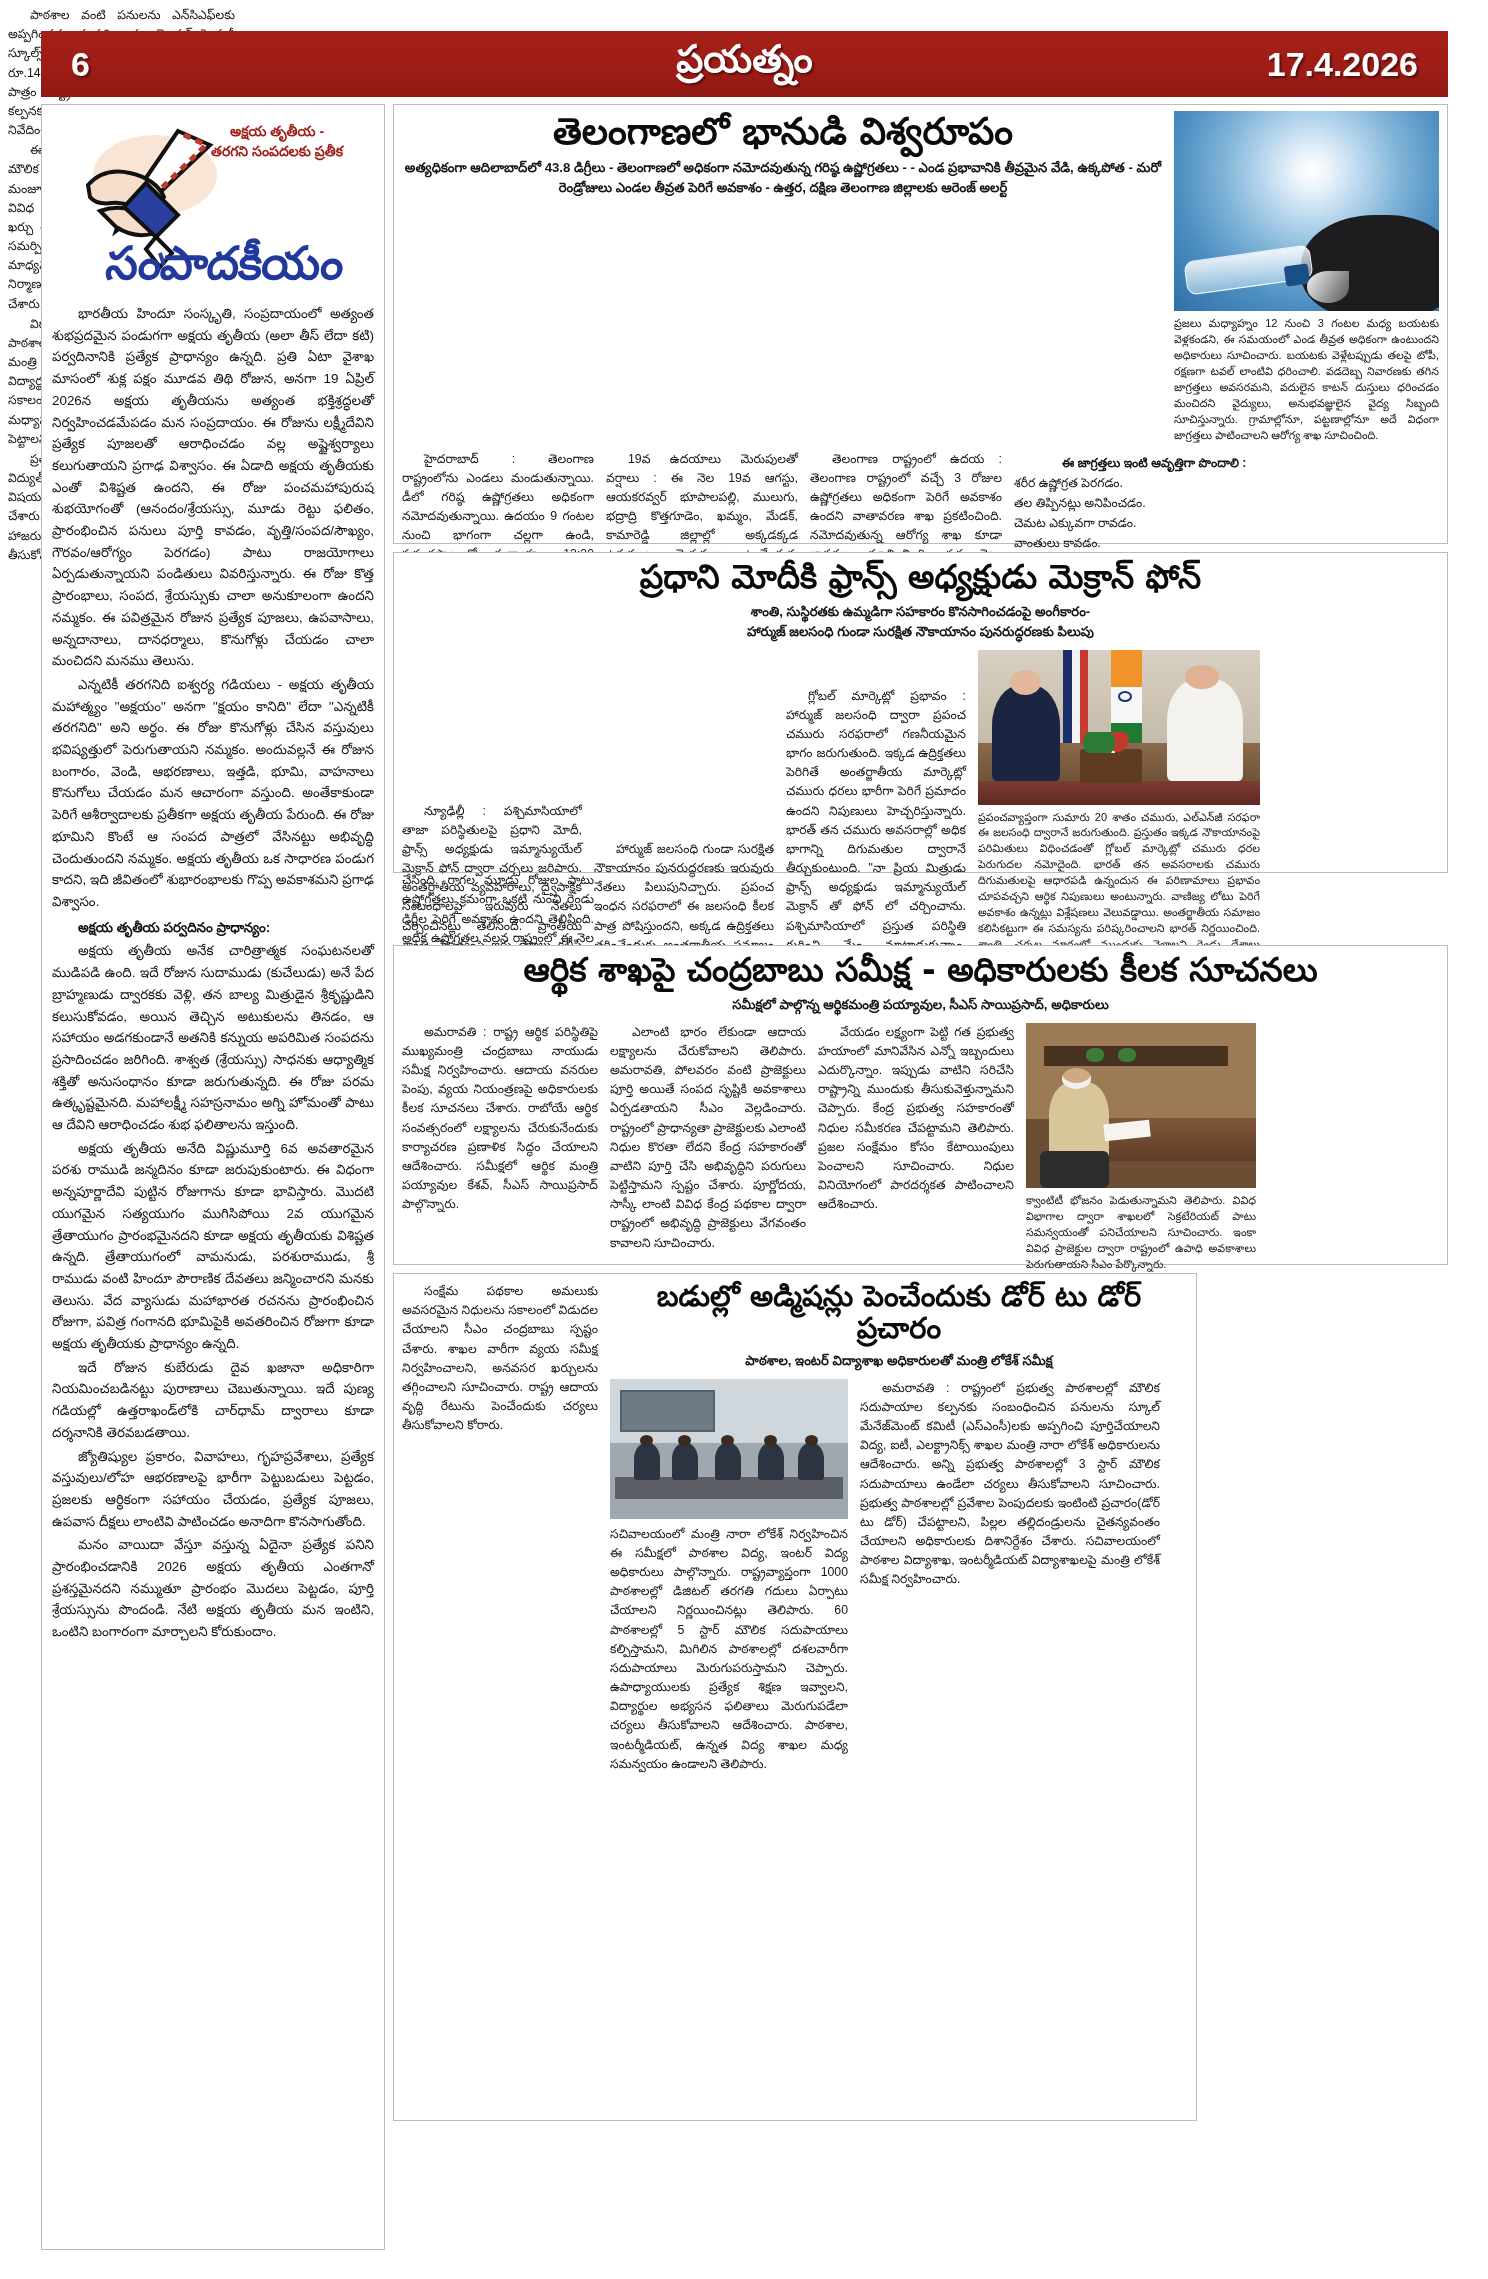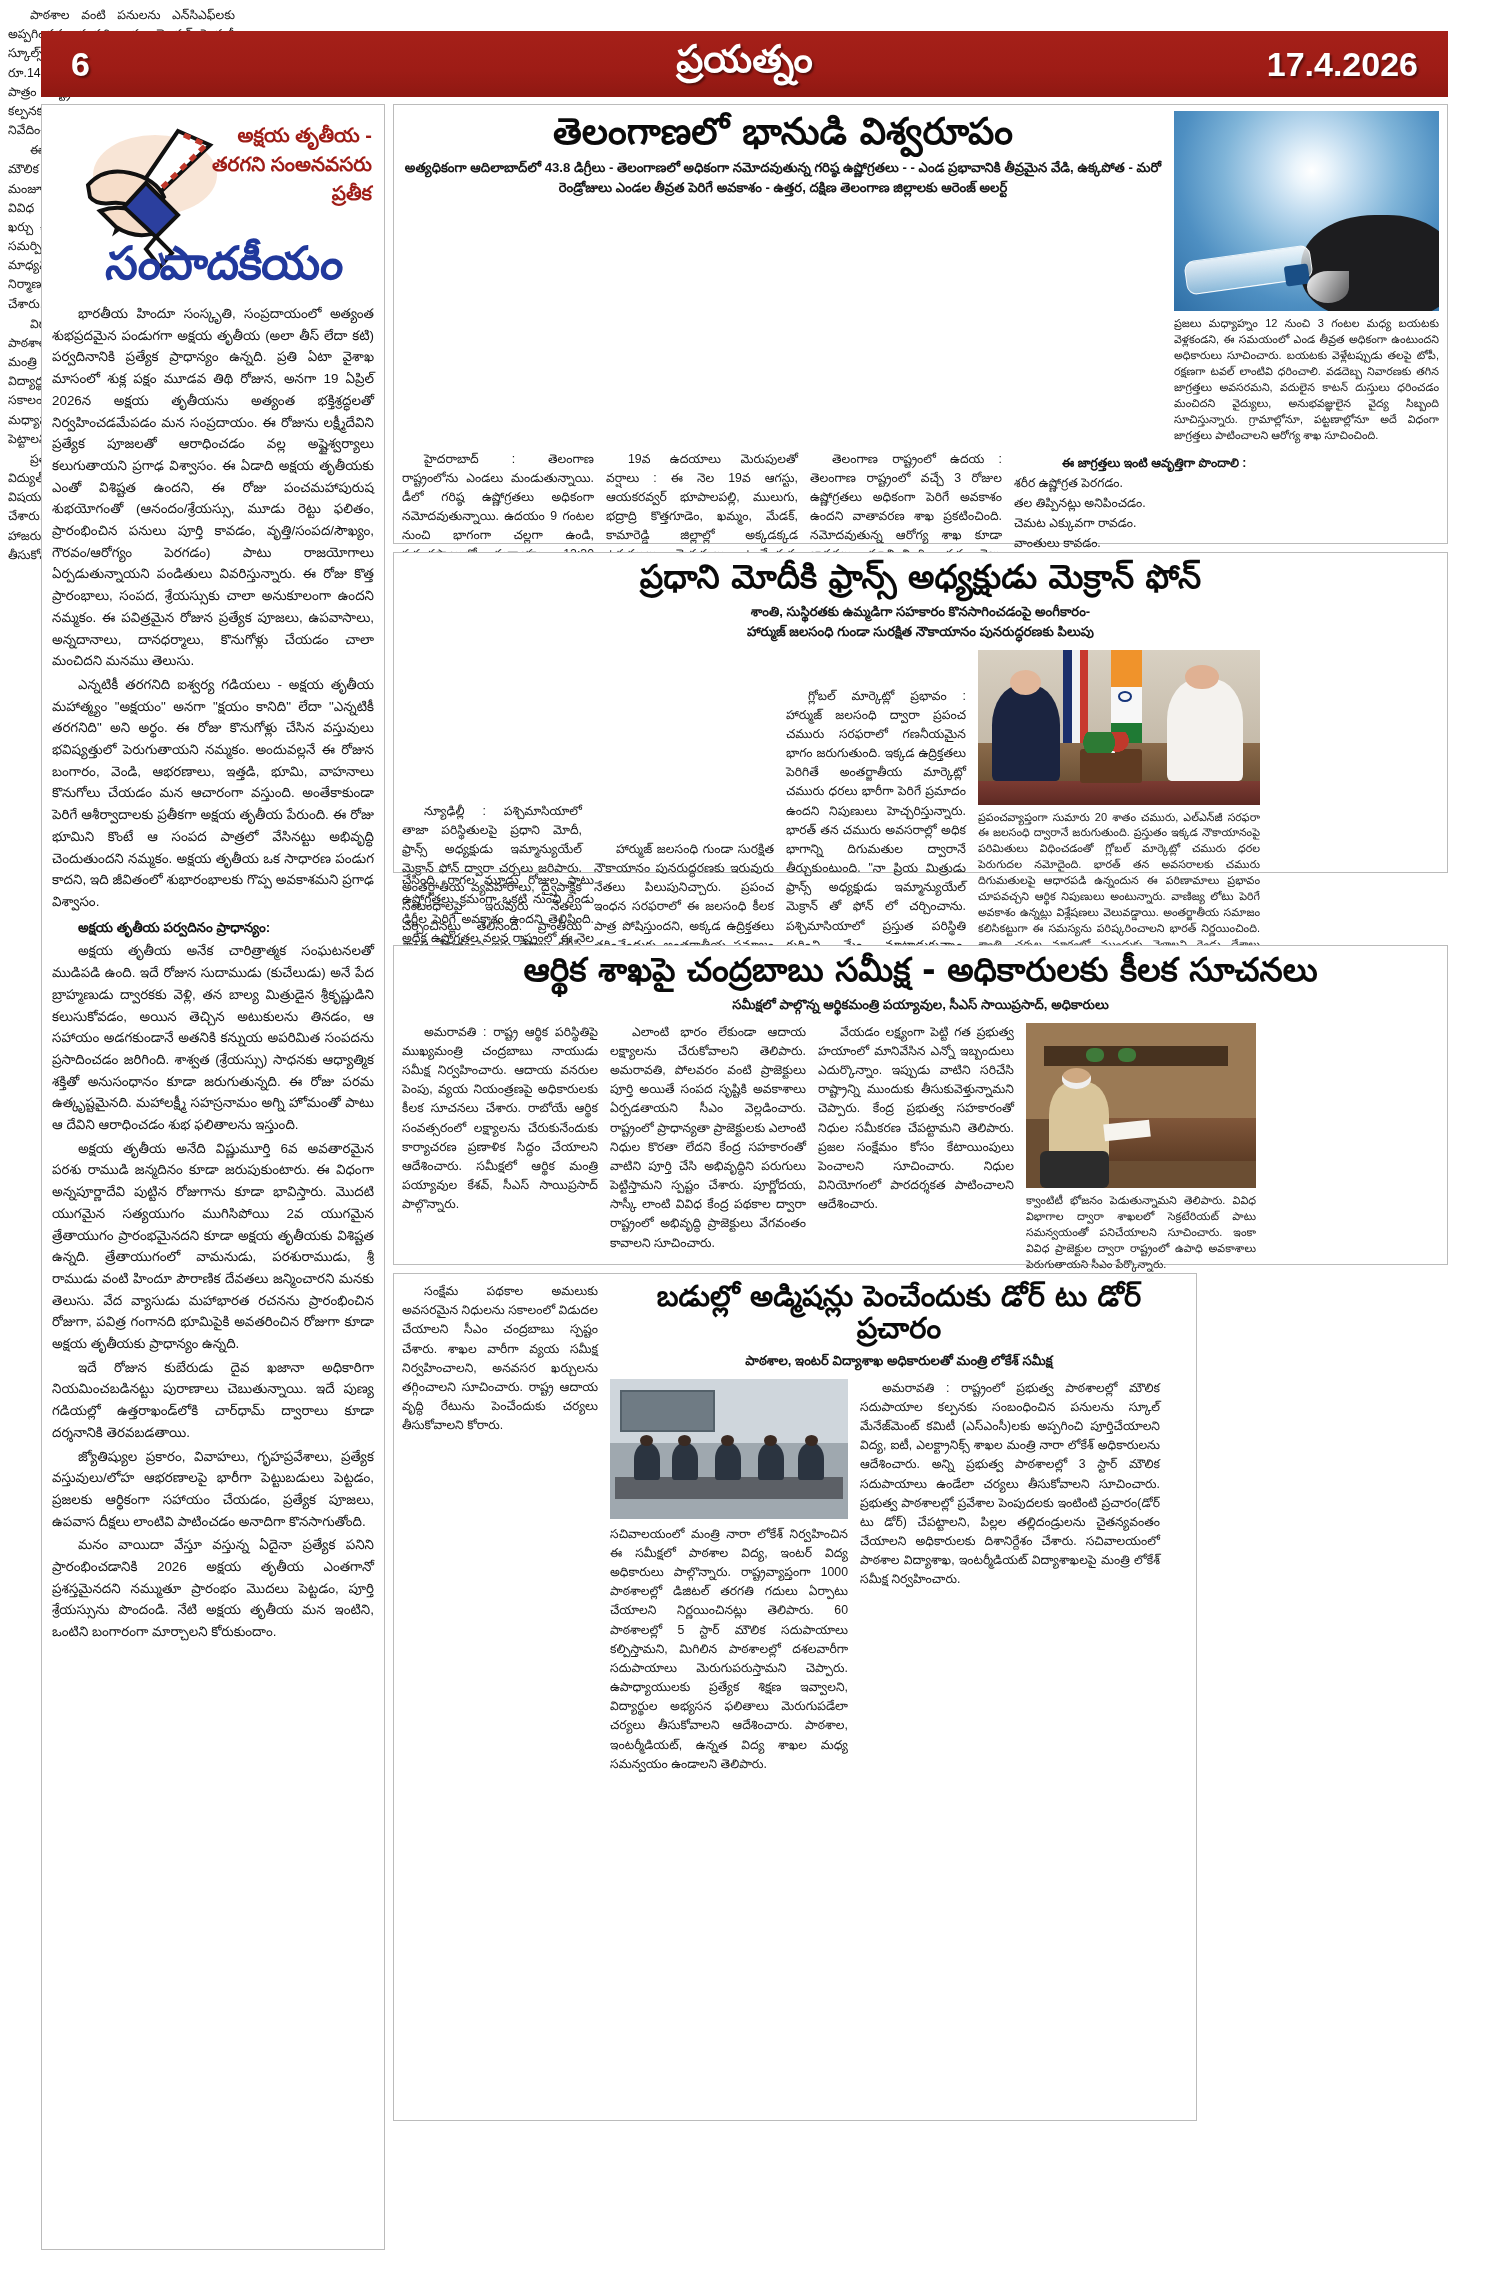--- a/index.html
+++ b/index.html
@@ -38,22 +38,22 @@
 
   
   .box{ position:absolute; border:1px solid #bbb; background:#fff; }
 
   
   #editorial{ left:41px; top:104px; width:344px; height:2146px; padding:8px 10px 6px 10px; }
 
   .ed-logo{ position:relative; height:190px; }
   .ed-tagline{
     position:absolute; right:2px; top:8px; width:190px;
-    color:#9e1c16; font-weight:bold; font-size:20px; line-height:1.45;
-    text-align:right;
+    color:#9e1c16; font-weight:bold; font-size:14px; line-height:1.45;
+    text-align:center;
   }
   .ed-word{
     position:absolute; left:6px; bottom:2px; width:332px;
     text-align:center;
     color:#21399c; font-weight:bold; font-size:46px;
     font-family:"DejaVu Sans", sans-serif;
     letter-spacing:-1px;
     transform:skewX(-6deg);
   }
   .pen-wrap{ position:absolute; left:8px; top:10px; width:170px; height:150px; }
@@ -207,21 +207,21 @@
         <path d="M124 12 L146 22 L80 86" stroke="#c0392b" stroke-width="5" stroke-dasharray="7 6" fill="none"></path>
         <path d="M28 62 Q44 44 70 50 Q96 56 104 74 L86 94 Q70 78 52 80 Q36 82 30 74 Z" fill="#f6ddc9" stroke="#111" stroke-width="4"></path>
         <path d="M40 88 Q62 80 84 92 L100 108 Q78 118 56 104 Z" fill="#f6ddc9" stroke="#111" stroke-width="4"></path>
         <path d="M86 60 L118 92 L96 114 L64 84 Z" fill="#2b3f9e" stroke="#111" stroke-width="4"></path>
         <path d="M96 114 L112 130 L100 144 L86 126 Z" fill="#fff" stroke="#111" stroke-width="4"></path>
         <path d="M100 130 L104 142" stroke="#2b3f9e" stroke-width="4"></path>
       </svg>
     </div>
     <div class="ed-tagline">
       <div>అక్షయ తృతీయ -</div>
-      <div>తరగని సంఅనవసరు ప్రతీక</div>
+      <div>తరగని సంపదలకు ప్రతీక</div>
     </div>
     <div class="ed-word">సంపాదకీయం</div>
   </div>
 
   <div class="ed-body">
     <p>భారతీయ హిందూ సంస్కృతి, సంప్రదాయంలో అత్యంత శుభప్రదమైన పండుగగా అక్షయ తృతీయ (అలా తీస్ లేదా కటి) పర్వదినానికి ప్రత్యేక ప్రాధాన్యం ఉన్నది. ప్రతి ఏటా వైశాఖ మాసంలో శుక్ల పక్షం మూడవ తిథి రోజున, అనగా 19 ఏప్రిల్ 2026న అక్షయ తృతీయను అత్యంత భక్తిశ్రద్ధలతో నిర్వహించడమేపడం మన సంప్రదాయం. ఈ రోజును లక్ష్మీదేవిని ప్రత్యేక పూజలతో ఆరాధించడం వల్ల అష్టైశ్వర్యాలు కలుగుతాయని ప్రగాఢ విశ్వాసం. ఈ ఏడాది అక్షయ తృతీయకు ఎంతో విశిష్టత ఉందని, ఈ రోజు పంచమహాపురుష శుభయోగంతో (ఆనందం/శ్రేయస్సు, మూడు రెట్టు ఫలితం, ప్రారంభించిన పనులు పూర్తి కావడం, వృత్తి/సంపద/సౌఖ్యం, గౌరవం/ఆరోగ్యం పెరగడం) పాటు రాజయోగాలు ఏర్పడుతున్నాయని పండితులు వివరిస్తున్నారు. ఈ రోజు కొత్త ప్రారంభాలు, సంపద, శ్రేయస్సుకు చాలా అనుకూలంగా ఉందని నమ్మకం. ఈ పవిత్రమైన రోజున ప్రత్యేక పూజలు, ఉపవాసాలు, అన్నదానాలు, దానధర్మాలు, కొనుగోళ్లు చేయడం చాలా మంచిదని మనము తెలుసు.</p>
     <p>ఎన్నటికీ తరగనిది ఐశ్వర్య గడియలు - అక్షయ తృతీయ మహాత్మ్యం "అక్షయం" అనగా "క్షయం కానిది" లేదా "ఎన్నటికీ తరగనిది" అని అర్థం. ఈ రోజు కొనుగోళ్లు చేసిన వస్తువులు భవిష్యత్తులో పెరుగుతాయని నమ్మకం. అందువల్లనే ఈ రోజున బంగారం, వెండి, ఆభరణాలు, ఇత్తడి, భూమి, వాహనాలు కొనుగోలు చేయడం మన ఆచారంగా వస్తుంది. అంతేకాకుండా పెరిగే ఆశీర్వాదాలకు ప్రతీకగా అక్షయ తృతీయ పేరుంది. ఈ రోజు భూమిని కొంటే ఆ సంపద పాత్రలో వేసినట్టు అభివృద్ధి చెందుతుందని నమ్మకం. అక్షయ తృతీయ ఒక సాధారణ పండుగ కాదని, ఇది జీవితంలో శుభారంభాలకు గొప్ప అవకాశమని ప్రగాఢ విశ్వాసం.</p>
     <p class="ed-sub">అక్షయ తృతీయ పర్వదినం ప్రాధాన్యం:</p>
     <p>అక్షయ తృతీయ అనేక చారిత్రాత్మక సంఘటనలతో ముడిపడి ఉంది. ఇదే రోజున సుదాముడు (కుచేలుడు) అనే పేద బ్రాహ్మణుడు ద్వారకకు వెళ్లి, తన బాల్య మిత్రుడైన శ్రీకృష్ణుడిని కలుసుకోవడం, అయిన తెచ్చిన అటుకులను తినడం, ఆ సహాయం అడగకుండానే అతనికి కన్నుయ అపరిమిత సంపదను ప్రసాదించడం జరిగింది. శాశ్వత (శ్రేయస్సు) సాధనకు ఆధ్యాత్మిక శక్తితో అనుసంధానం కూడా జరుగుతున్నది. ఈ రోజు పరమ ఉత్కృష్టమైనది. మహాలక్ష్మీ సహస్రనామం అగ్ని హోమంతో పాటు ఆ దేవిని ఆరాధించడం శుభ ఫలితాలను ఇస్తుంది.</p>
     <p>అక్షయ తృతీయ అనేది విష్ణుమూర్తి 6వ అవతారమైన పరశు రాముడి జన్మదినం కూడా జరుపుకుంటారు. ఈ విధంగా అన్నపూర్ణాదేవి పుట్టిన రోజుగాను కూడా భావిస్తారు. మొదటి యుగమైన సత్యయుగం ముగిసిపోయి 2వ యుగమైన త్రేతాయుగం ప్రారంభమైనదని కూడా అక్షయ తృతీయకు విశిష్టత ఉన్నది. త్రేతాయుగంలో వామనుడు, పరశురాముడు, శ్రీ రాముడు వంటి హిందూ పౌరాణిక దేవతలు జన్మించారని మనకు తెలుసు. వేద వ్యాసుడు మహాభారత రచనను ప్రారంభించిన రోజుగా, పవిత్ర గంగానది భూమిపైకి అవతరించిన రోజుగా కూడా అక్షయ తృతీయకు ప్రాధాన్యం ఉన్నది.</p>

